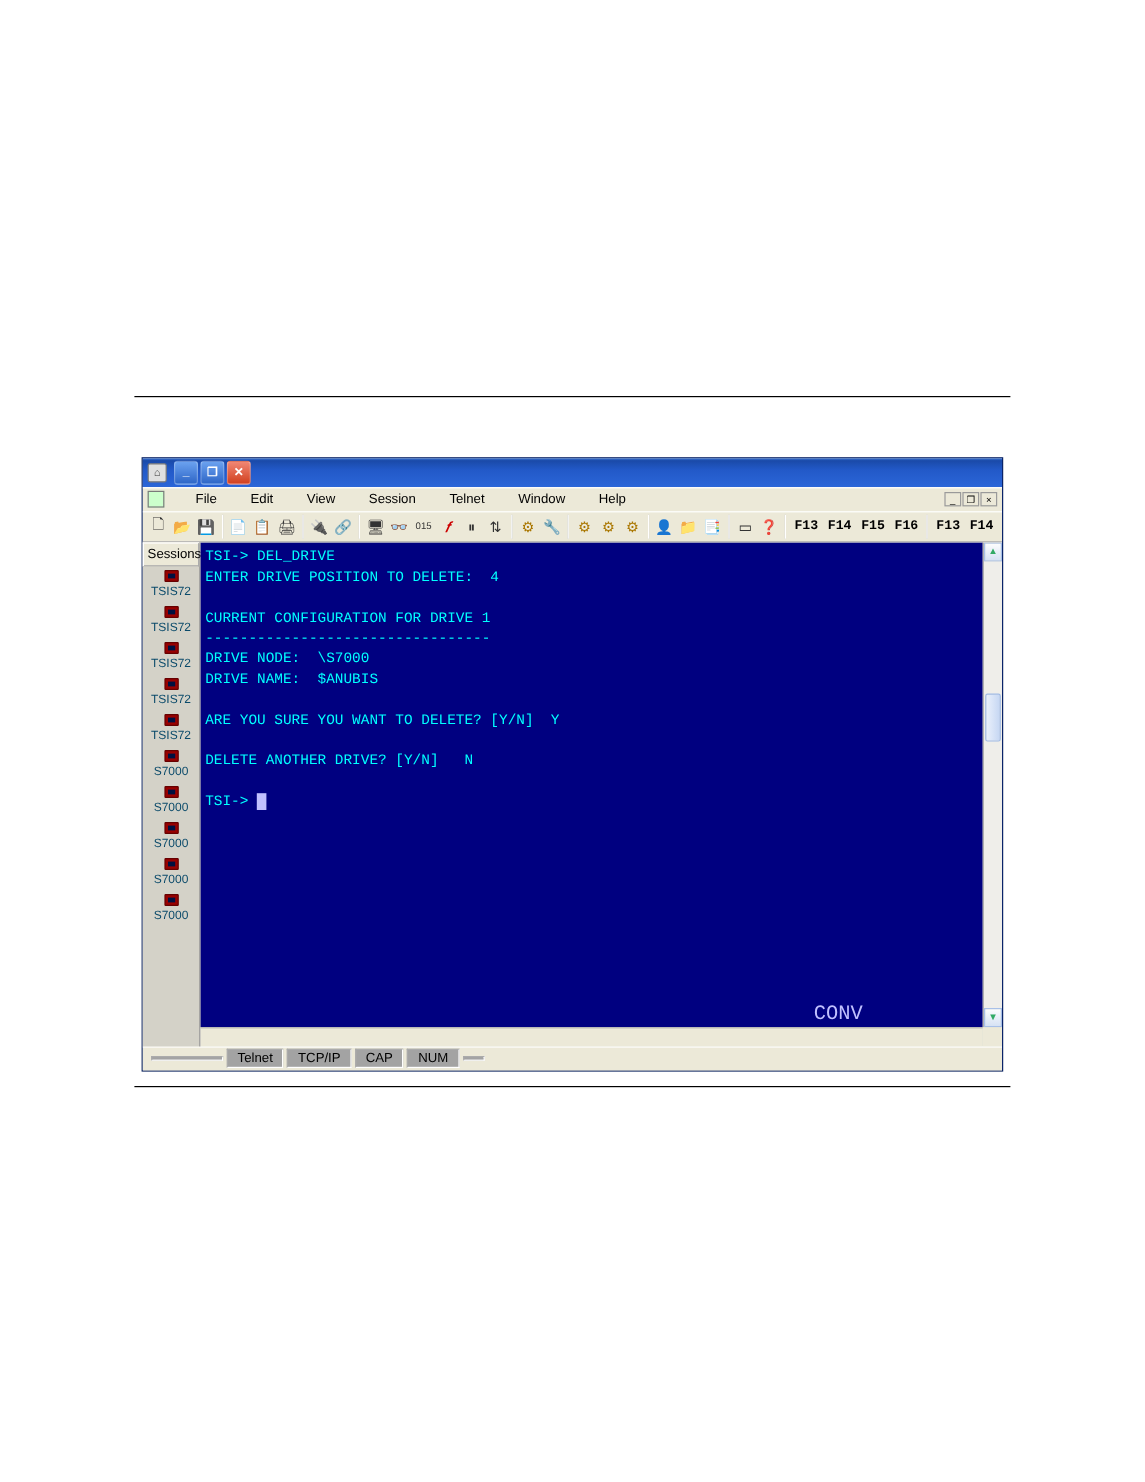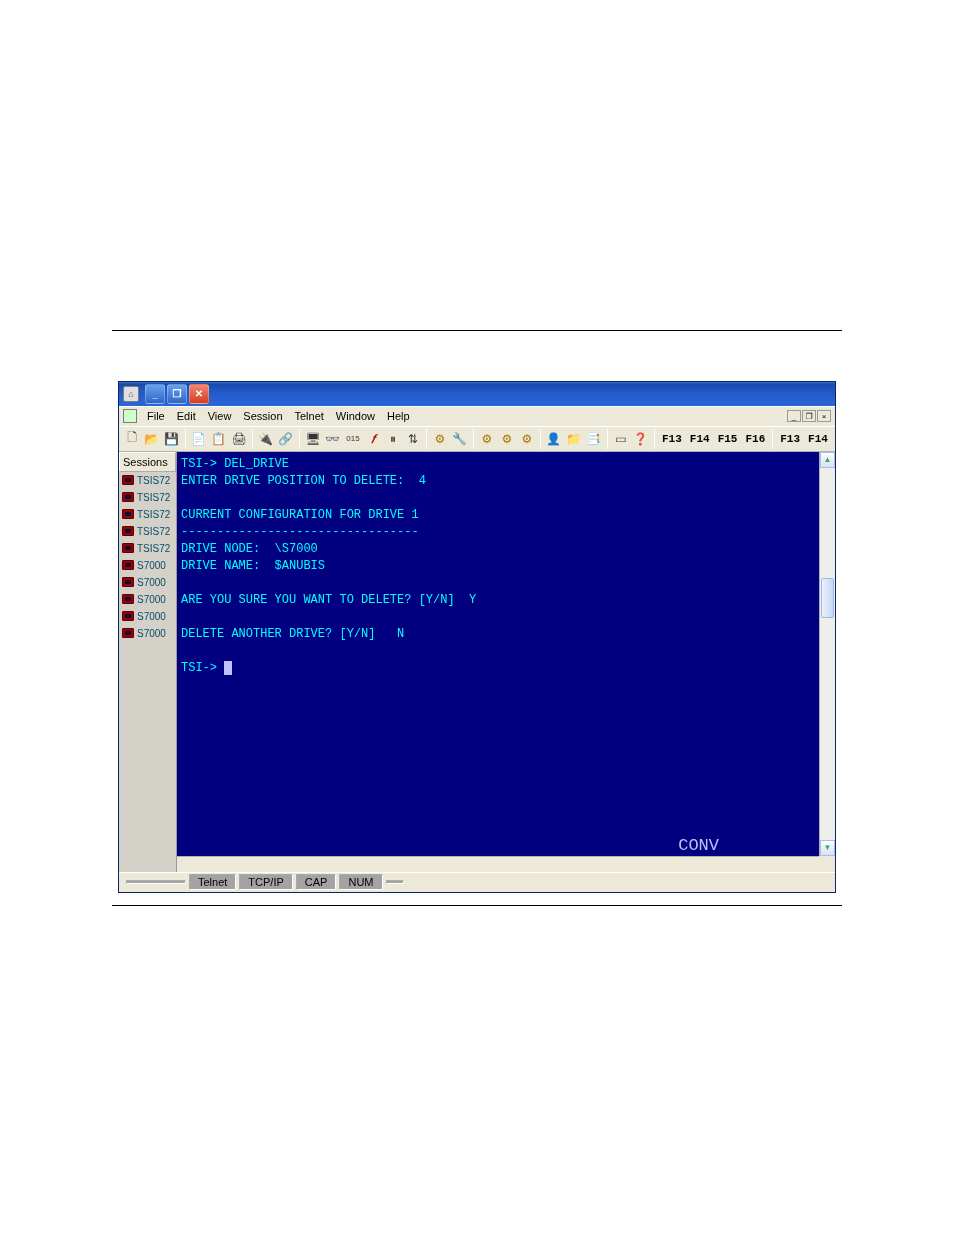--- a/index.html
+++ b/index.html
@@ -7,33 +7,33 @@
   .doc-frame { width: 730px; }
   .hr-line { border: none; border-top: 1px solid #000; margin: 0; }
   .app-window { width: 718px; margin: 50px auto 0 auto; border: 1px solid #0a246a; background: #ece9d8; }
   .titlebar { height: 24px; background: linear-gradient(to bottom, #3a73d6 0%, #1a4aa8 8%, #2259c8 40%, #2b66d8 100%); display: flex; align-items: center; color: white; padding: 0 3px 0 4px; }
   .titlebar .icon { width: 16px; height: 16px; background: #e0e0e0; border: 1px solid #7a7a7a; border-radius: 2px; margin-right: 4px; display:flex; align-items:center; justify-content:center; font-size:9px; color:#333;}
   .titlebar .title { flex: 1; font-weight: bold; font-size: 12px; }
   .titlebar .win-btn { width: 20px; height: 20px; margin-left: 2px; border-radius: 3px; border: 1px solid #fff4; display:flex; align-items:center; justify-content:center; font-size: 10px; color:white; font-weight:bold; cursor:pointer; }
   .win-btn.min { background: linear-gradient(to bottom,#6aa1ef,#2e66c7); }
   .win-btn.max { background: linear-gradient(to bottom,#6aa1ef,#2e66c7); }
   .win-btn.close { background: linear-gradient(to bottom,#f08673,#d1401f); }
-  .menubar { height: 20px; background: #ece9d8; display: flex; align-items: center; padding: 0 4px; border-top: 1px solid #fff; }
+  .menubar { height: 20px; background: #ece9d8; display: flex; align-items: center; padding: 0 4px; border-top: 1px solid #fff; gap: 16px; }
   .menubar .mdi-icon { width: 14px; height: 14px; background: #cfc; border: 1px solid #7a7a7a; margin-right: 4px; }
   .menubar .menu-item { padding: 2px 6px; cursor: pointer; }
   .menubar .mdi-controls { margin-left: auto; display:flex; gap:1px; }
   .menubar .mdi-controls .m { width: 14px; height: 12px; border: 1px solid #9a9a9a; background:#ece9d8; font-size:8px; display:flex; align-items:center; justify-content:center; cursor:pointer;}
   .toolbar { height: 26px; background: #ece9d8; border-top: 1px solid #fff; border-bottom: 1px solid #b0b0b0; display: flex; align-items: center; padding: 0 4px; gap: 2px; }
   .tb-btn { width: 20px; height: 20px; display: flex; align-items: center; justify-content: center; cursor: pointer; border: 1px solid transparent; font-size: 12px; color: #333; }
   .tb-sep { width: 1px; height: 20px; background: #b0b0b0; margin: 0 2px; border-right: 1px solid #fff; }
   .tb-fkey { font-family: 'Courier New', monospace; font-weight: bold; font-size: 11px; padding: 2px 3px; cursor: pointer; color:#000; }
   .body-area { display: flex; height: 420px; background: #d6d6d6; }
-  .sidebar { width: 58px; background: #d4d2c8; border-right: 1px solid #9a9a9a; display: flex; flex-direction: column; }
+  .sidebar { width: 48px; background: #d4d2c8; border-right: 1px solid #9a9a9a; display: flex; flex-direction: column; }
   .sidebar-header { background: #ece9d8; border: 1px outset #fff; padding: 3px; text-align: left; font-size: 11px; cursor: pointer; }
-  .session-item { display: flex; align-items: center; gap: 3px; padding: 3px 3px; font-size: 10px; color: #0a4a6a; cursor: pointer; }
+  .session-item { display: flex; align-items: center; gap: 3px; padding: 3px 3px; font-size: 10px; color: #0a4a6a; cursor: pointer; flex-direction: column; }
   .session-item .sicon { width: 12px; height: 10px; border: 1px solid #600; background: #990000; border-radius:1px; position:relative; }
   .session-item .sicon::after { content:""; position:absolute; left:2px; right:2px; top:2px; bottom:2px; background:#001040; }
   .terminal { flex: 1; position: relative; overflow: hidden; }
   .terminal-inner { position:absolute; top:0; left:0; right:16px; bottom:16px; background: #000080; color: #00ffff; font-family: 'Courier New', monospace; font-size: 12px; line-height: 17px; padding: 4px 4px; white-space: pre; }
   .cursor-blk { display:inline-block; width:8px; height:14px; background:#c0c0ff; vertical-align:text-bottom; }
   .footer-bar { font-family:'Courier New',monospace; color:#c0c0ff; font-size:17px; }
   .vscroll { position:absolute; top:0; right:0; bottom:16px; width:16px; background:#ece9d8; border-left:1px solid #b0b0b0; display:flex; flex-direction:column; }
   .vscroll .arrow { height:16px; background: linear-gradient(#fdfdfd,#d6e2f4); border:1px solid #a8c0e8; display:flex; align-items:center; justify-content:center; font-size:8px; color:#3a6; cursor:pointer;}
   .vscroll .track { flex:1; background:#efeeea; position:relative; }
   .vscroll .thumb { position:absolute; left:1px; right:1px; top:110px; height:40px; background: linear-gradient(to right,#eaf0fb,#c6d7f3); border:1px solid #9fb9e5; border-radius:2px; cursor:pointer;}

